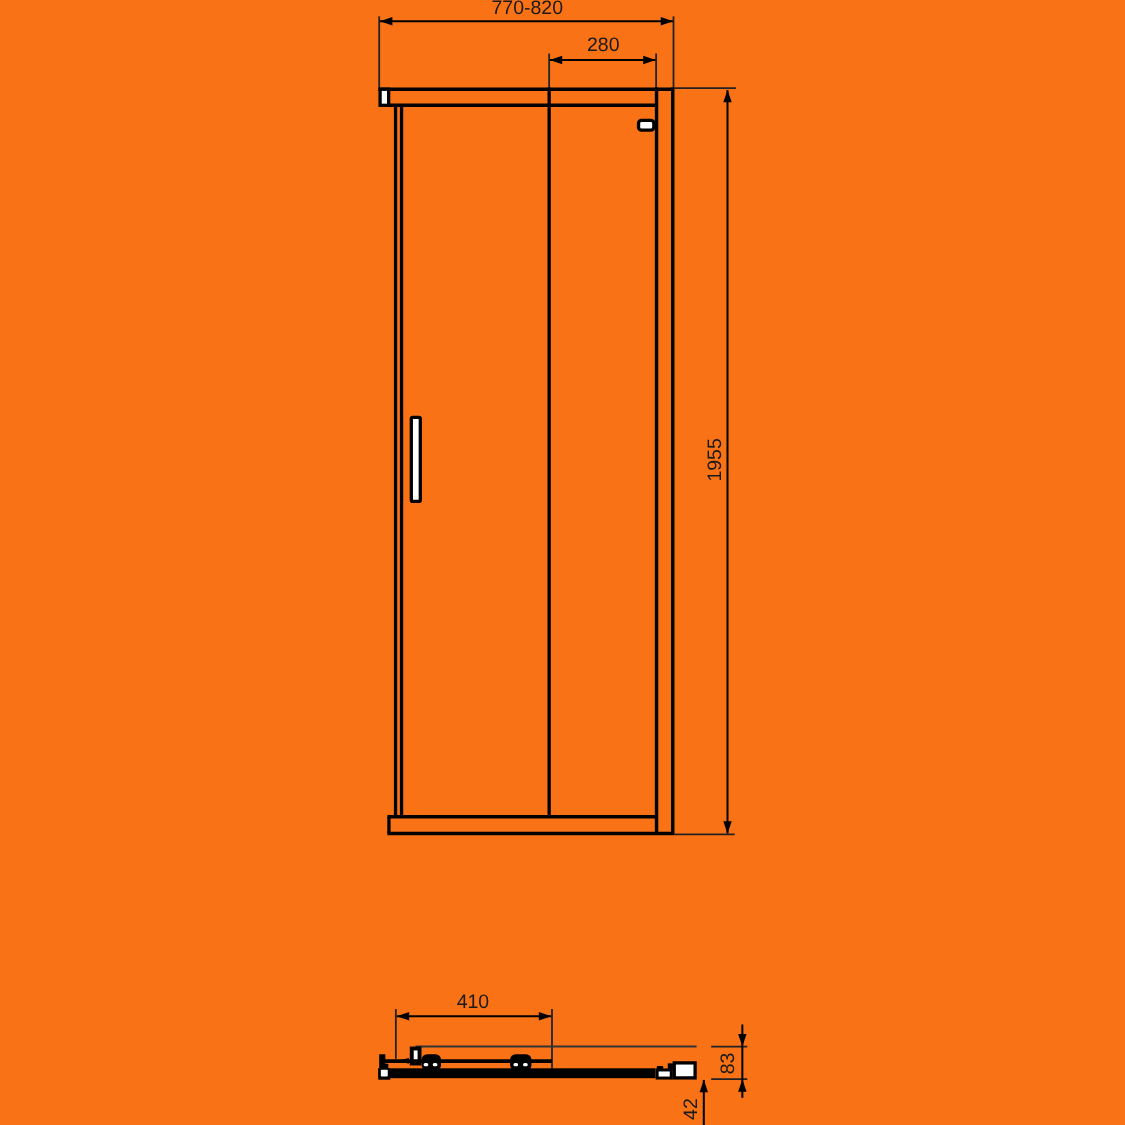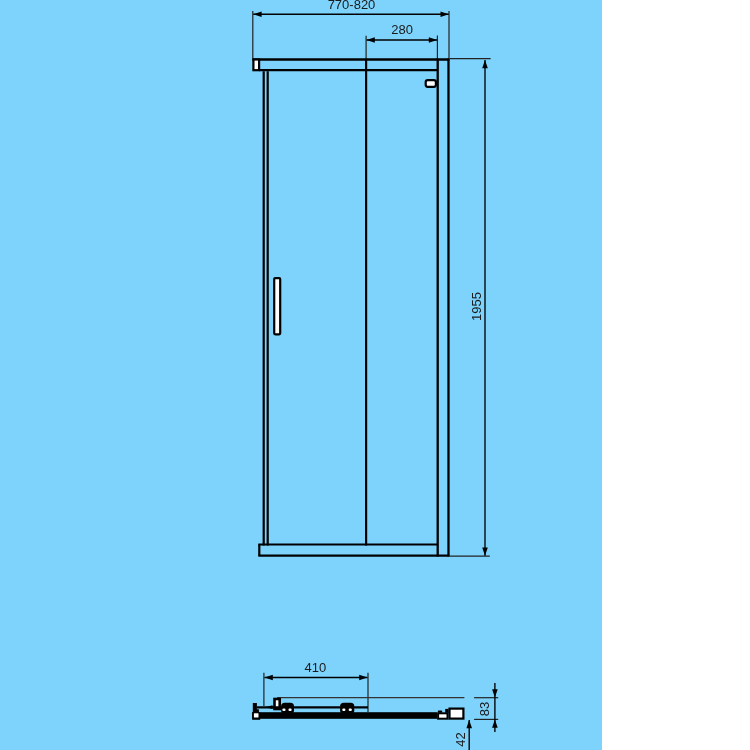--- a/index.html
+++ b/index.html
@@ -1,16 +1,16 @@
 <!DOCTYPE html>
 <html><head>
 <meta charset="utf-8">
 <style>
   html,body{margin:0;padding:0;background:#fff;}
-  .page{width:602px;height:750px;position:relative;background:#7dd3fc;overflow:hidden;}
+  .page{width:750px;height:750px;position:relative;background:#f97316;overflow:hidden;}
   svg{display:block;}
   text{font-family:"Liberation Sans",sans-serif;fill:#1a1a1a;}
 </style>
 </head>
 <body>
 
 <div class="page">
 <svg width="750" height="750" viewBox="0 0 750 750">
 
   <g>

